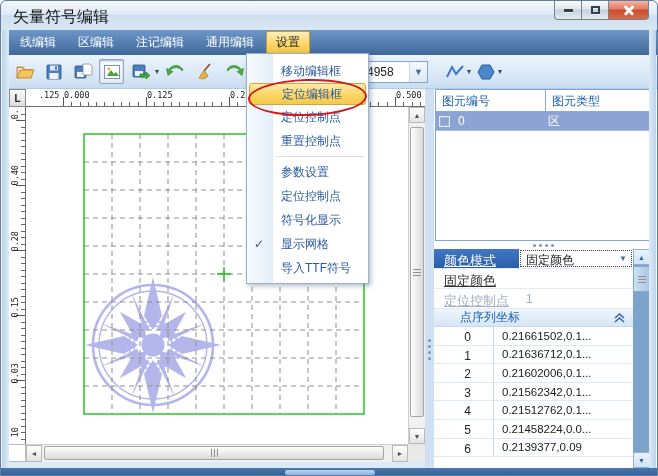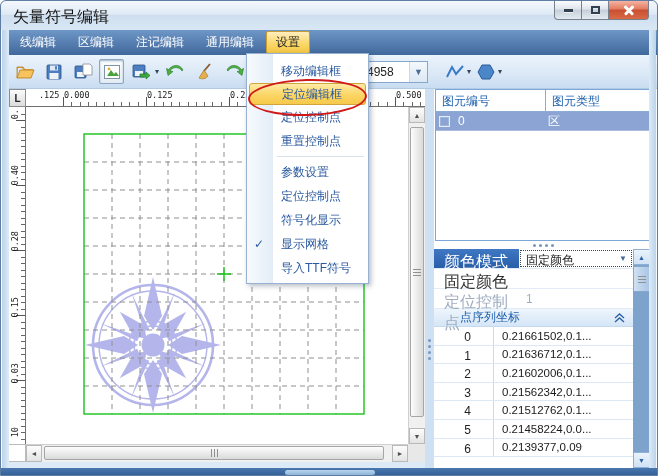--- a/index.html
+++ b/index.html
@@ -91,21 +91,21 @@
   .hc1{width:110px;border-right:1px solid #89abd4;}
   .hc2{flex:1;}
   .erow{display:flex;height:19px;background:var(--selrow,#8ba4d3);align-items:center;border-bottom:1px solid #a9bce0;}
   .erow .cb{width:11px;height:11px;border:1px solid #e4ecf7;margin-left:3px;background:transparent;box-shadow:inset 0 0 0 1px #9fb4da;}
   .erow .id{color:#fff;font-size:12px;margin-left:8px;width:85px;}
   .erow .tp{color:#fff;font-size:12px;margin-left:5px;}
   .hsplit-dots{position:absolute;left:0;top:153px;width:218px;height:7px;display:flex;align-items:center;justify-content:center;gap:3px;}
   .hsplit-dots i{width:3px;height:3px;background:#7a96b8;border-radius:50%;}
   .props{position:absolute;left:0;top:160px;width:199px;}
   .prow{display:flex;height:20px;border-bottom:1px solid #e2ecf8;background:#fff;align-items:stretch;}
-  .plabel{width:85px;font-size:16px;color:#333;padding:3px 0 0 10px;}
+  .plabel{width:85px;font-size:13px;color:#333;padding:3px 0 0 10px;text-decoration:underline;}
   .pvalue{flex:1;font-size:12px;color:#222;padding:3px 0 0 7px;position:relative;}
   .prow.selected .plabel{background:linear-gradient(var(--propsel,#3f78c4),#2a5ea8);color:#fff;}
   .prow.disabled .plabel,.prow.disabled .pvalue{color:#9fadc0;}
   .pvalue.combo-cell{outline:1px dotted #444;outline-offset:-2px;}
   .pvalue .dd2{position:absolute;right:6px;top:5px;font-size:8px;color:#4a6b96;}
   .psection{display:flex;height:18px;background:linear-gradient(#eef5fc,#d5e6f7);
     border-bottom:1px solid #c4d8ee;align-items:center;padding-left:26px;font-size:12px;color:var(--accent,#1d5fae);}
   .psection svg{margin-left:auto;margin-right:8px;}
   .coords .crow{display:flex;height:18.6px;border-bottom:1px solid #dce8f6;align-items:center;background:#fff;padding-left:8px;}
   .coords .ci{width:52px;text-align:center;font-size:12px;color:#222;border-right:1px solid #c8daf0;align-self:stretch;padding-top:3px;}

